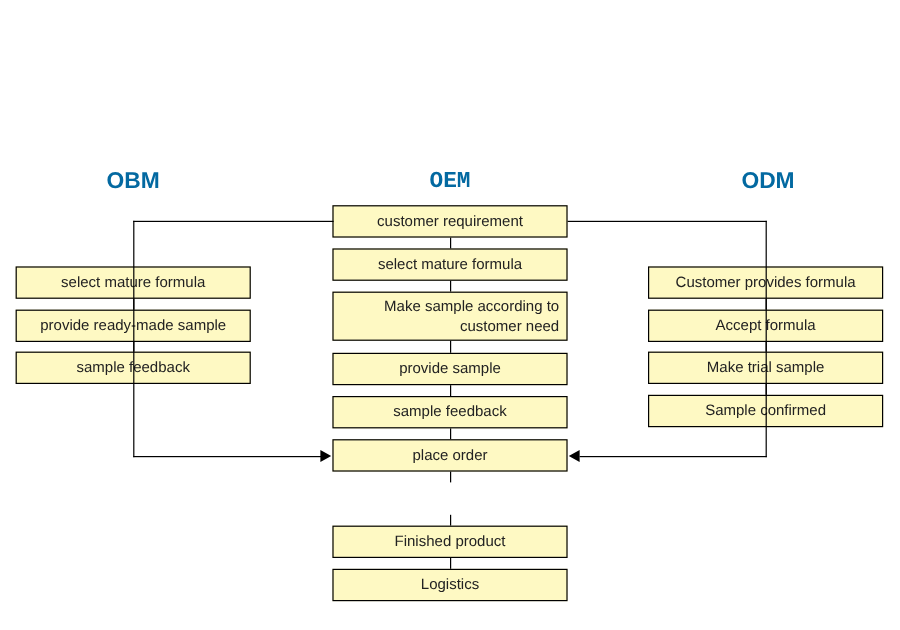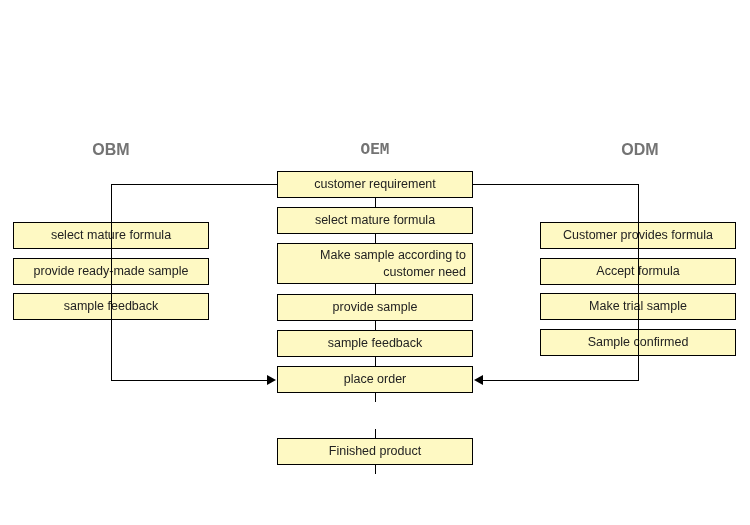--- a/index.html
+++ b/index.html
@@ -40,23 +40,23 @@
     font-size: 27px;
     font-weight: 400;
     letter-spacing: 0.5px;
     line-height: 1;
     white-space: nowrap;
   }
 
   
   .col-header {
     position: absolute;
-    font-size: 16px;
+    font-size: 19px;
     font-weight: bold;
-    color: #737373;
+    color: #0369a1;
     text-align: center;
     line-height: 1;
     white-space: nowrap;
     transform: translateX(-50%);
   }
 
   
   .node {
     position: absolute;
     box-sizing: border-box;
@@ -113,20 +113,21 @@
   <div class="col-header" style="left:375px; top:142px;font-family:Liberation Mono, monospace;">OEM</div>
   <div class="col-header" style="left:640px; top:142px;">ODM</div>
 
   <div class="node" style="left:277px; top:171px; width:196px; height:27px;">customer requirement</div>
   <div class="node" style="left:277px; top:207px; width:196px; height:27px;">select mature formula</div>
   <div class="node left-align" style="left:277px; top:243px; width:196px; height:41px;">Make sample according to customer need</div>
   <div class="node" style="left:277px; top:294px; width:196px; height:27px;">provide sample</div>
   <div class="node" style="left:277px; top:330px; width:196px; height:27px;">sample feedback</div>
   <div class="node" style="left:277px; top:366px; width:196px; height:27px;">place order</div>
   <div class="node" style="left:277px; top:438px; width:196px; height:27px;">Finished product</div>
+  <div class="node" style="left:277px; top:474px; width:196px; height:27px;">Logistics</div>
 
   <div class="vline" style="left:375px; top:198px; height:9px;"></div>
   <div class="vline" style="left:375px; top:234px; height:9px;"></div>
   <div class="vline" style="left:375px; top:284px; height:10px;"></div>
   <div class="vline" style="left:375px; top:321px; height:9px;"></div>
   <div class="vline" style="left:375px; top:357px; height:9px;"></div>
   <div class="vline" style="left:375px; top:393px; height:9px;"></div>
   <div class="vline" style="left:375px; top:429px; height:9px;"></div>
   <div class="vline" style="left:375px; top:465px; height:9px;"></div>
 

